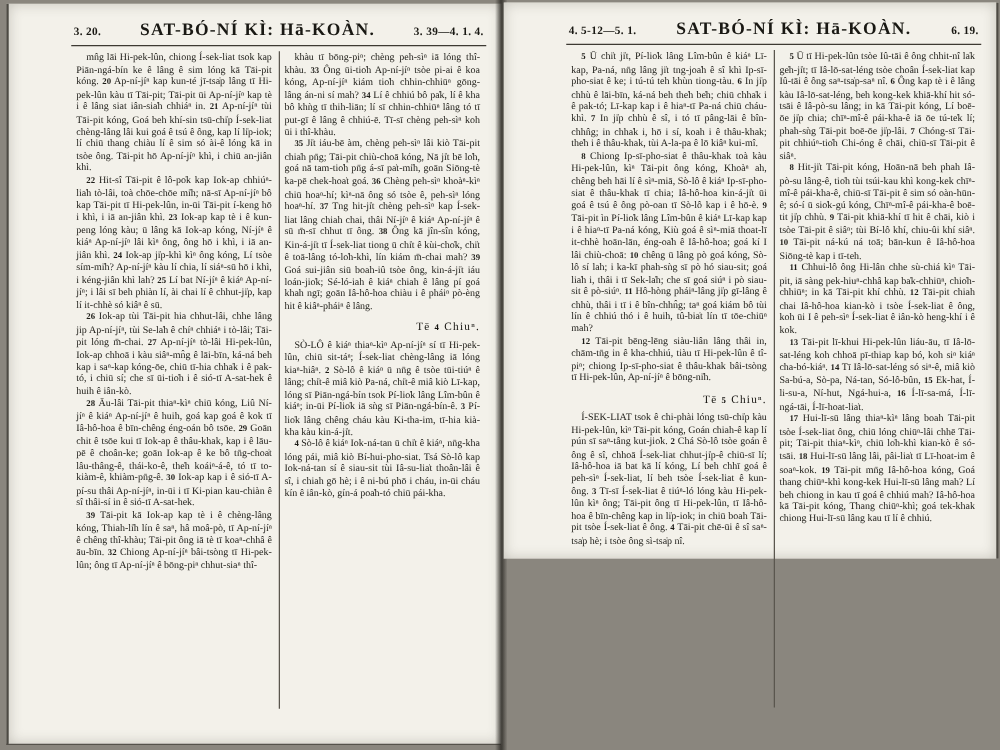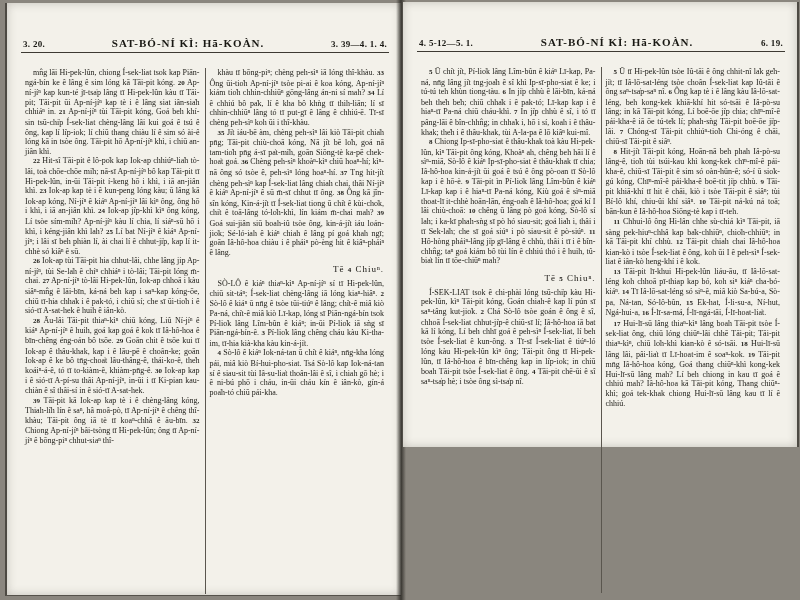--- a/index.html
+++ b/index.html
@@ -10,37 +10,38 @@
   }
   .spread {
     position:relative; width:800px; height:600px;
     background:#8a867e;
   }
   .page {
     position:absolute; top:0; height:600px; width:396px;
     background:#f3f1ea;
     box-sizing:border-box;
     box-shadow: inset 0 0 10px rgba(60,55,45,.25);
+    padding-left: 36px;
   }
   .page.left  { left:5px; top:3px; height:593px; border-left:2px solid #4d4a43; border-bottom:1px solid #55524b;}
   .page.right { left:403px; top:2px; height:445px; border-right:2px solid #4d4a43; }
   .gutter {
     position:absolute; left:396px; top:0; width:10px; height:600px;
     background:linear-gradient(90deg, rgba(40,38,33,.0), rgba(40,38,33,.75) 45%, rgba(40,38,33,.75) 55%, rgba(40,38,33,.0));
   }
   .page-inner { padding:14px 12px 0 14px; height:100%; box-sizing:border-box; position:relative; }
   .running-head {
     display:flex; justify-content:space-between; align-items:baseline;
     font-size:9px; color:#191813; padding:0 2px 3px 2px;
     border-bottom:1px solid #3d3a33;
   }
   .running-head .ref { font-weight:bold; letter-spacing:.3px; white-space:nowrap; }
-  .running-head .title { font-weight:bold; letter-spacing:1px; font-size:11px; text-align:center; flex:1;margin-top:20px; }
+  .running-head .title { font-weight:bold; letter-spacing:1px; font-size:14px; text-align:center; flex:1; }
   .columns {
-    display:flex; height:528px; overflow:hidden; margin-top:14px;
+    display:flex; height:528px; overflow:hidden; margin-top:3px;
   }
   .column {
     width:50%; padding:1px 5px 0 4px; box-sizing:border-box;
     overflow:hidden; color:#1c1b16;
   }
   .col-rule { width:1px; background:#5a564e; margin:1px 0; flex:0 0 1px; }
   .column p.para {
     margin:0; font-size:8px; line-height:9.6px;
     text-align:justify; text-indent:8px;
   }
@@ -92,20 +93,21 @@
     <div class="page-inner">
       <div class="running-head">
         <span class="ref">4. 5-12—5. 1.</span>
         <span class="title">SAT-BÓ-NÍ KÌ: Hā-KOÀN.</span>
         <span class="ref">6. 19.</span>
       </div>
       <div class="columns">
         <div class="column">
             <p class="para"><span class="vnum">5</span> Ū chi̍t ji̍t, Pí-lio̍k lâng Lîm-bûn ê kiáⁿ Lī-kap, Pa-ná, nn̄g lâng ji̍t tng-joa̍h ê sî khì Ip-sī-pho-siat ê ke; i tú-tú teh khùn tiong-tàu. <span class="vnum">6</span> In ji̍p chhù ê lāi-bīn, ká-ná beh the̍h be̍h; chiū chha̍k i ê pak-tó; Lī-kap kap i ê hiaⁿ-tī Pa-ná chiū cháu-khì. <span class="vnum">7</span> In ji̍p chhù ê sî, i tó tī pâng-lāi ê bîn-chhn̂g; in chha̍k i, hō i sí, koah i ê thâu-khak; the̍h i ê thâu-khak, tùi A-la-pa ê lō kiâⁿ kui-mî.</p>
             <p class="para"><span class="vnum">8</span> Chiong Ip-sī-pho-siat ê thâu-khak toà kàu Hi-pek-lûn, kìⁿ Tāi-pit ông kóng, Khoàⁿ ah, chêng beh hāi lí ê sìⁿ-miā, Sò-lô ê kiáⁿ Ip-sī-pho-siat ê thâu-khak tī chia; Iâ-hô-hoa kin-á-ji̍t ūi goá ê tsú ê ông pò-oan tī Sò-lô kap i ê hō-è. <span class="vnum">9</span> Tāi-pit ìn Pí-lio̍k lâng Lîm-bûn ê kiáⁿ Lī-kap kap i ê hiaⁿ-tī Pa-ná kóng, Kiù goá ê sìⁿ-miā thoat-lī it-chhè hoān-lān, éng-oa̍h ê Iâ-hô-hoa; goá kí I lâi chiù-choā: <span class="vnum">10</span> chêng ū lâng pò goá kóng, Sò-lô sí lah; i ka-kī phah-sǹg sī pò hó siau-sit; goá lia̍h i, thâi i tī Sek-la̍h; che sī goá siúⁿ i pò siau-sit ê pò-siúⁿ. <span class="vnum">11</span> Hô-hòng pháiⁿ-lâng ji̍p gī-lâng ê chhù, thâi i tī i ê bîn-chhn̂g; taⁿ goá kiám bô tùi lín ê chhiú thó i ê huih, tû-bia̍t lín tī tōe-chiūⁿ mah?</p>
+            <p class="para"><span class="vnum">12</span> Tāi-pit bēng-lēng siàu-liân lâng thâi in, chām-tn̄g in ê kha-chhiú, tiàu tī Hi-pek-lûn ê tî-piⁿ; chiong Ip-sī-pho-siat ê thâu-khak bâi-tsòng tī Hi-pek-lûn, Ap-ní-jíⁿ ê bōng-ni̍h.</p>
             <p class="chapter-heading">Tē <span class="vnum">5</span> Chiuⁿ.</p>
             <p class="para">Í-SEK-LIAT tsok ê chi-phài lóng tsū-chi̍p kàu Hi-pek-lûn, kìⁿ Tāi-pit kóng, Goán chiah-ê kap lí pún sī saⁿ-tâng kut-jio̍k. <span class="vnum">2</span> Chá Sò-lô tsòe goán ê ông ê sî, chhoā Í-sek-liat chhut-ji̍p-ê chiū-sī lí; Iâ-hô-hoa iā bat kā lí kóng, Lí beh chhī goá ê peh-sìⁿ Í-sek-liat, lí beh tsòe Í-sek-liat ê kun-ông. <span class="vnum">3</span> Tī-sī Í-sek-liat ê tiúⁿ-ló lóng kàu Hi-pek-lûn kìⁿ ông; Tāi-pit ông tī Hi-pek-lûn, tī Iâ-hô-hoa ê bīn-chêng kap in li̍p-iok; in chiū boah Tāi-pit tsòe Í-sek-liat ê ông. <span class="vnum">4</span> Tāi-pit chē-ūi ê sî saⁿ-tsa̍p hè; i tsòe ông sì-tsa̍p nî.</p>
           </div>
         <div class="col-rule"></div>
         <div class="column">
             <p class="para"><span class="vnum">5</span> Ū tī Hi-pek-lûn tsòe Iû-tāi ê ông chhit-nî la̍k ge̍h-ji̍t; tī Iâ-lō-sat-léng tsòe choân Í-sek-liat kap Iû-tāi ê ông saⁿ-tsa̍p-saⁿ nî. <span class="vnum">6</span> Ông kap tè i ê lâng kàu Iâ-lō-sat-léng, beh kong-kek khiā-khí hit só-tsāi ê Iâ-pò-su lâng; in kā Tāi-pit kóng, Lí boē-ōe ji̍p chia; chīⁿ-mî-ê pái-kha-ê iā ōe tú-te̍k lí; phah-sǹg Tāi-pit boē-ōe ji̍p-lâi. <span class="vnum">7</span> Chóng-sī Tāi-pit chhiúⁿ-tio̍h Chi-óng ê chāi, chiū-sī Tāi-pit ê siâⁿ.</p>
             <p class="para"><span class="vnum">8</span> Hit-ji̍t Tāi-pit kóng, Hoān-nā beh phah Iâ-pò-su lâng-ê, tio̍h tùi tsúi-kau khì kong-kek chīⁿ-mî-ê pái-kha-ê, chiū-sī Tāi-pit ê sim só oàn-hūn-ê; só-í ū sio̍k-gú kóng, Chīⁿ-mî-ê pái-kha-ê boē-tit ji̍p chhù. <span class="vnum">9</span> Tāi-pit khiā-khí tī hit ê chāi, kiò i tsòe Tāi-pit ê siâⁿ; tùi Bí-lô khí, chiu-ûi khí siâⁿ. <span class="vnum">10</span> Tāi-pit ná-kú ná toā; bān-kun ê Iâ-hô-hoa Siōng-tè kap i tī-teh.</p>
             <p class="para"><span class="vnum">11</span> Chhui-lô ông Hi-lân chhe sù-chiá kìⁿ Tāi-pit, iā sàng pek-hiuⁿ-chhâ kap ba̍k-chhiūⁿ, chio̍h-chhiūⁿ; in kā Tāi-pit khí chhù. <span class="vnum">12</span> Tāi-pit chiah chai Iâ-hô-hoa kian-kò i tsòe Í-sek-liat ê ông, koh ūi I ê peh-sìⁿ Í-sek-liat ê iân-kò heng-khí i ê kok.</p>
             <p class="para"><span class="vnum">13</span> Tāi-pit lī-khui Hi-pek-lûn liáu-āu, tī Iâ-lō-sat-léng koh chhoā pī-thiap kap bó, koh siⁿ kiáⁿ cha-bó-kiáⁿ. <span class="vnum">14</span> Tī Iâ-lō-sat-léng só siⁿ-ê, miâ kiò Sa-bú-a, Sò-pa, Ná-tan, Só-lô-bûn, <span class="vnum">15</span> Ek-hat, Í-li-su-a, Ní-hut, Ngá-hui-a, <span class="vnum">16</span> Í-lī-sa-má, Í-lī-ngá-tāi, Í-lī-hoat-lia̍t.</p>
             <p class="para"><span class="vnum">17</span> Hui-lī-sū lâng thiaⁿ-kìⁿ lâng boah Tāi-pit tsòe Í-sek-liat ông, chiū lóng chiūⁿ-lâi chhē Tāi-pit; Tāi-pit thiaⁿ-kìⁿ, chiū lo̍h-khì kian-kò ê só-tsāi. <span class="vnum">18</span> Hui-lī-sū lâng lâi, pâi-lia̍t tī Lī-hoat-im ê soaⁿ-kok. <span class="vnum">19</span> Tāi-pit mn̄g Iâ-hô-hoa kóng, Goá thang chiūⁿ-khì kong-kek Hui-lī-sū lâng mah? Lí beh chiong in kau tī goá ê chhiú mah? Iâ-hô-hoa kā Tāi-pit kóng, Thang chiūⁿ-khì; goá tek-khak chiong Hui-lī-sū lâng kau tī lí ê chhiú.</p>

